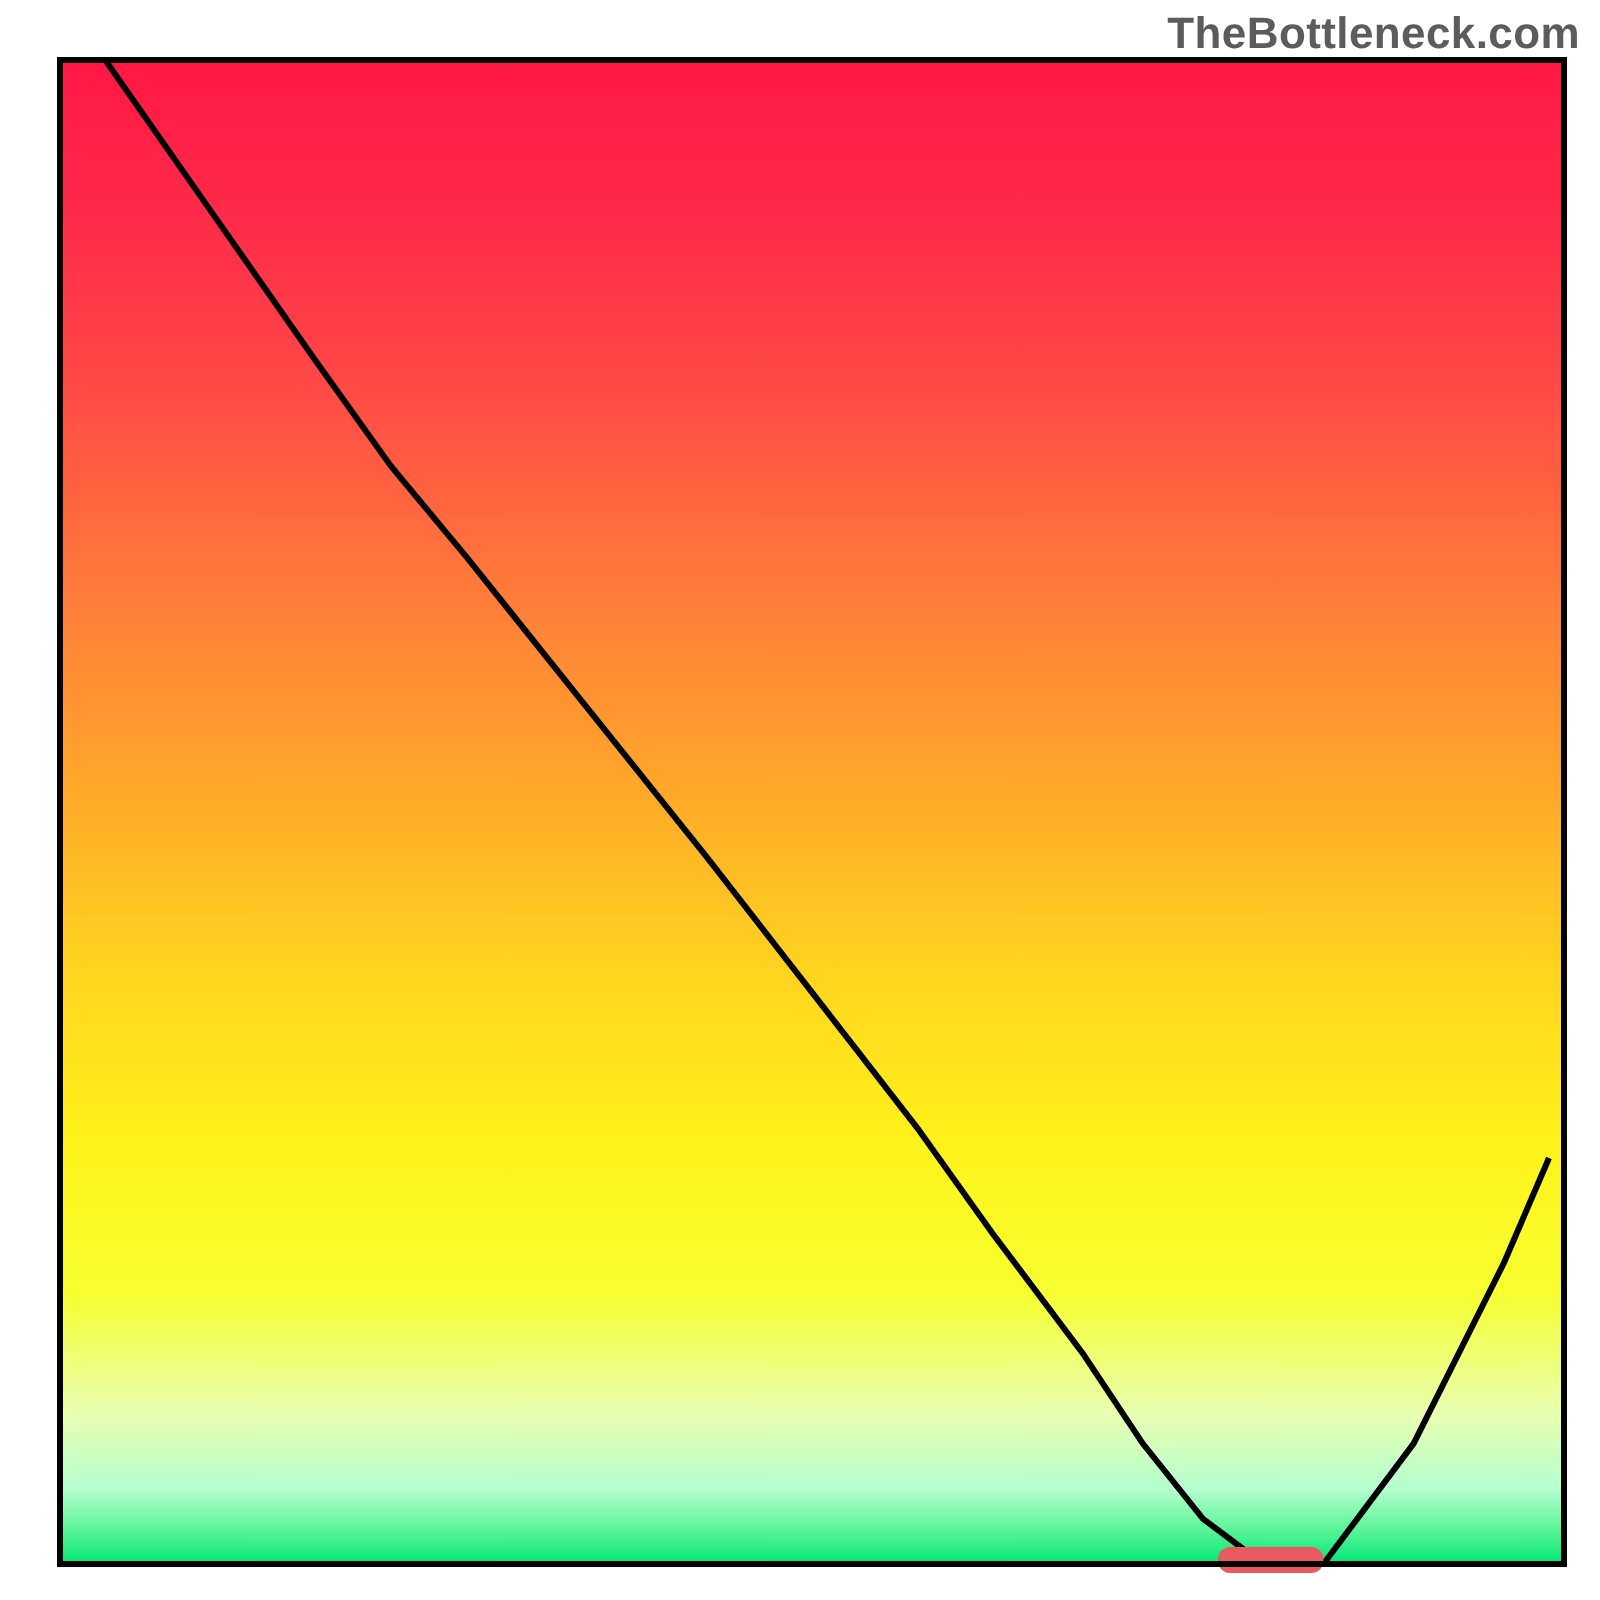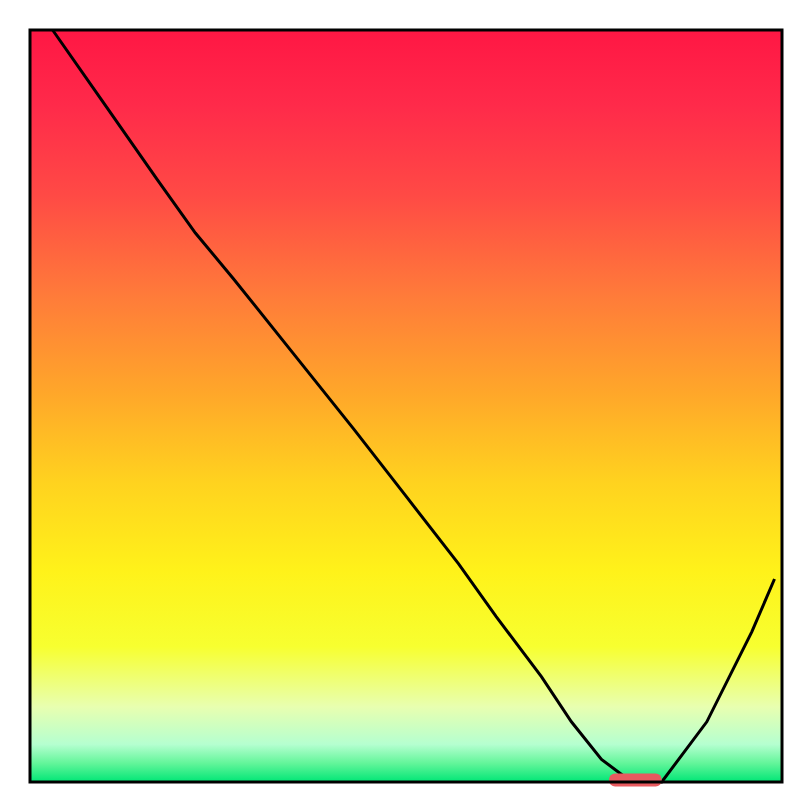--- a/index.html
+++ b/index.html
@@ -29,20 +29,21 @@
     left: 0;
     top: 0;
     width: 800px;
     height: 800px;
   }
 </style>
 </head>
 <body>
 
 <div class="container">
+  <div class="watermark">TheBottleneck.com</div>
   <svg class="chart" viewBox="0 0 800 800">
     <defs>
       <linearGradient id="bg-grad" x1="0" y1="0" x2="0" y2="1">
           <stop offset="0%" stop-color="#ff1744"></stop>
           <stop offset="10%" stop-color="#ff2a4a"></stop>
           <stop offset="22%" stop-color="#ff4a45"></stop>
           <stop offset="35%" stop-color="#ff7a3a"></stop>
           <stop offset="48%" stop-color="#ffa62a"></stop>
           <stop offset="60%" stop-color="#ffd21f"></stop>
           <stop offset="72%" stop-color="#fff21a"></stop>

